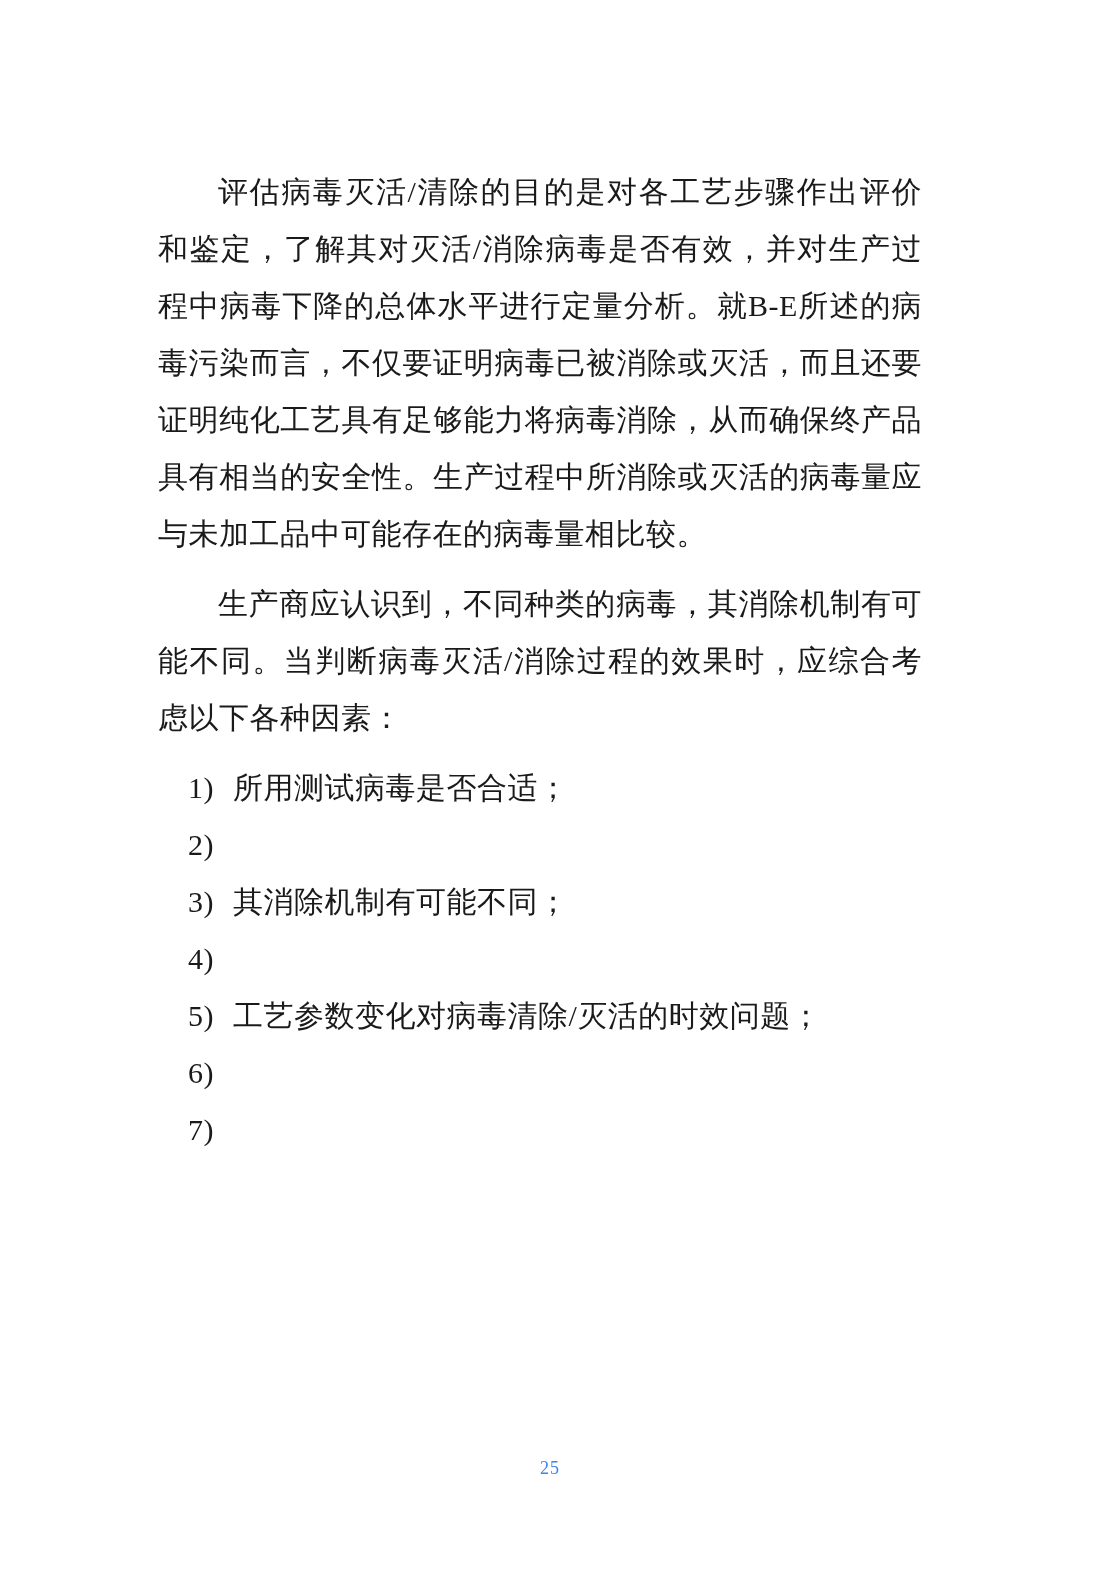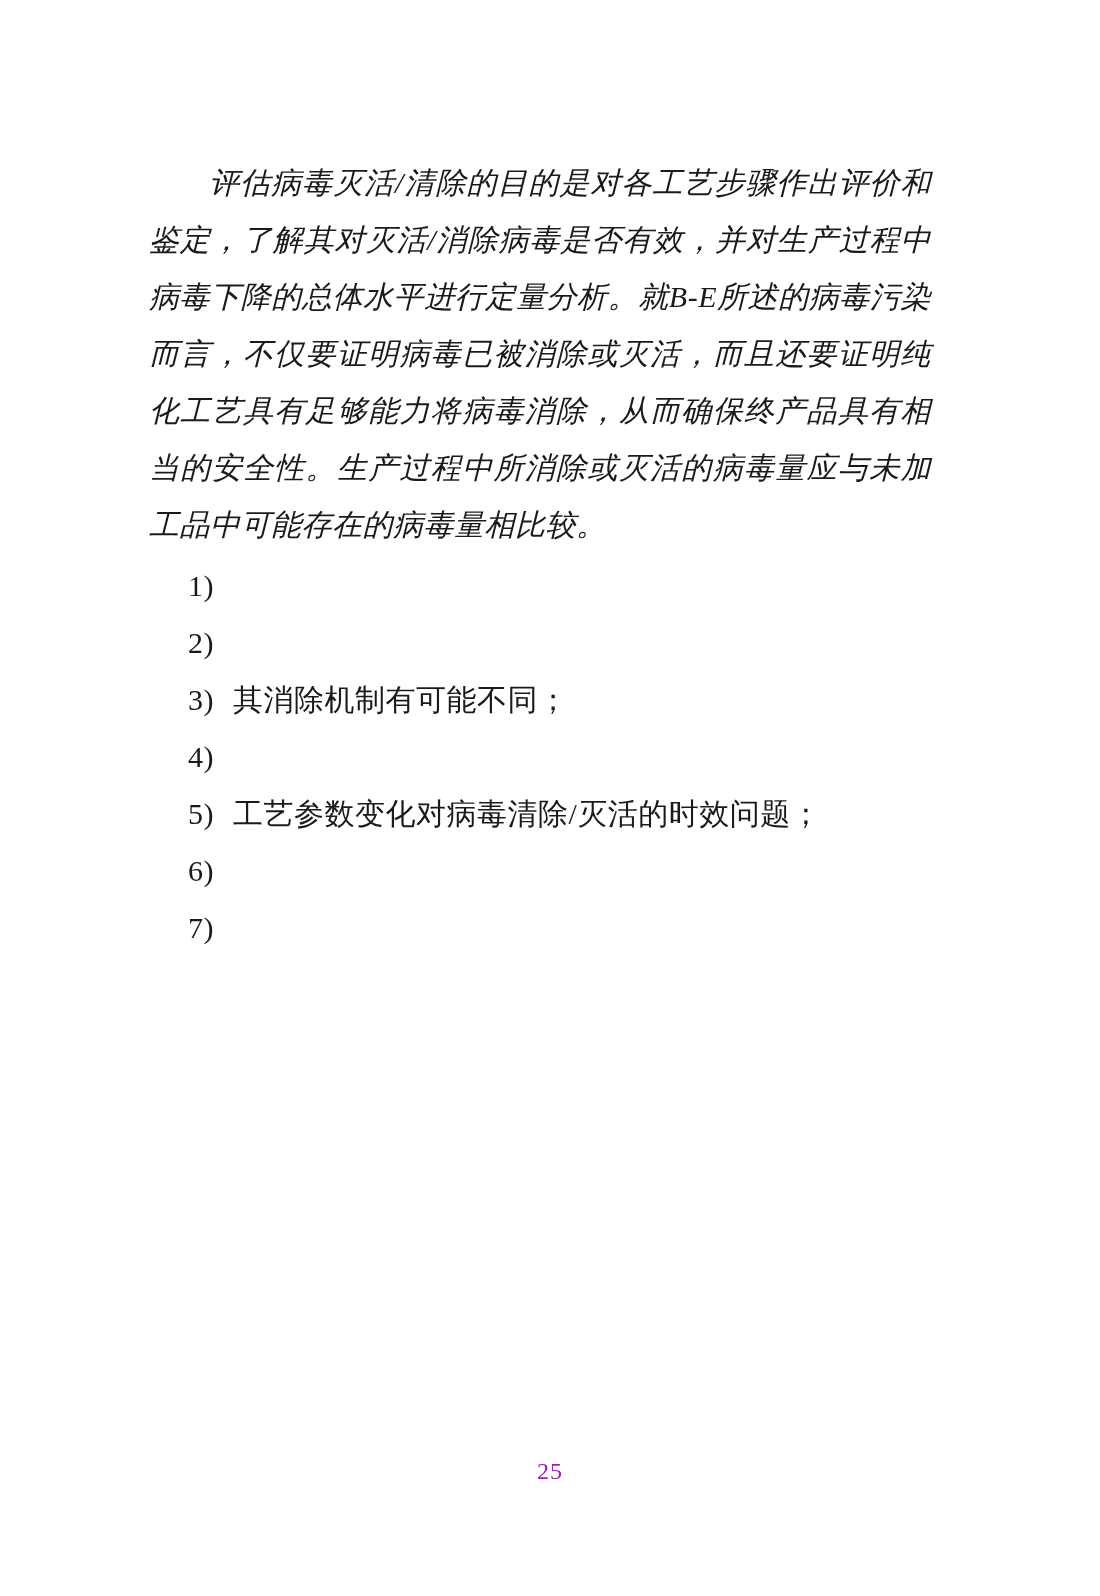--- a/index.html
+++ b/index.html
@@ -26,24 +26,23 @@
     left: 145px;
     top: 150px;
     width: 790px;
     font-size: 30px;
     line-height: 57px;
     letter-spacing: 0.5px;
     text-align: justify;
     text-justify: inter-ideograph;
   }
   .para {
-    margin: 4px;
+    margin: 13px;
     padding: 0;
     text-indent: 2em;
-    font-style: italic;
   }
   .numbered-list {
     margin: 0;
     padding: 0;
   }
   .list-item {
     display: flex;
     text-align: left;
     line-height: 57px;
   }
@@ -54,38 +53,40 @@
   }
   .list-item .item-text {
     flex: 1;
   }
   .page-number {
     position: absolute;
     left: 0;
     top: 1458px;
     width: 1100px;
     text-align: center;
-    font-size: 24px;
+    font-size: 18px;
     letter-spacing: 1px;
-    color: #a21caf;
+    color: #3b82f6;
   }
 </style>
 </head>
 <body>
 
 <div class="page">
   <div class="content">
 
     <p class="para">评估病毒灭活/清除的目的是对各工艺步骤作出评价和鉴定，了解其对灭活/消除病毒是否有效，并对生产过程中病毒下降的总体水平进行定量分析。就B-E所述的病毒污染而言，不仅要证明病毒已被消除或灭活，而且还要证明纯化工艺具有足够能力将病毒消除，从而确保终产品具有相当的安全性。生产过程中所消除或灭活的病毒量应与未加工品中可能存在的病毒量相比较。</p>
 
 
+    <p class="para">生产商应认识到，不同种类的病毒，其消除机制有可能不同。当判断病毒灭活/消除过程的效果时，应综合考虑以下各种因素：</p>
 
     <div class="numbered-list">
       <div class="list-item">
         <span class="num">1)</span>
+        <span class="item-text">所用测试病毒是否合适；</span>
       </div>
       <div class="list-item">
         <span class="num">2)</span>
       </div>
       <div class="list-item">
         <span class="num">3)</span>
         <span class="item-text">其消除机制有可能不同；</span>
       </div>
       <div class="list-item">
         <span class="num">4)</span>

